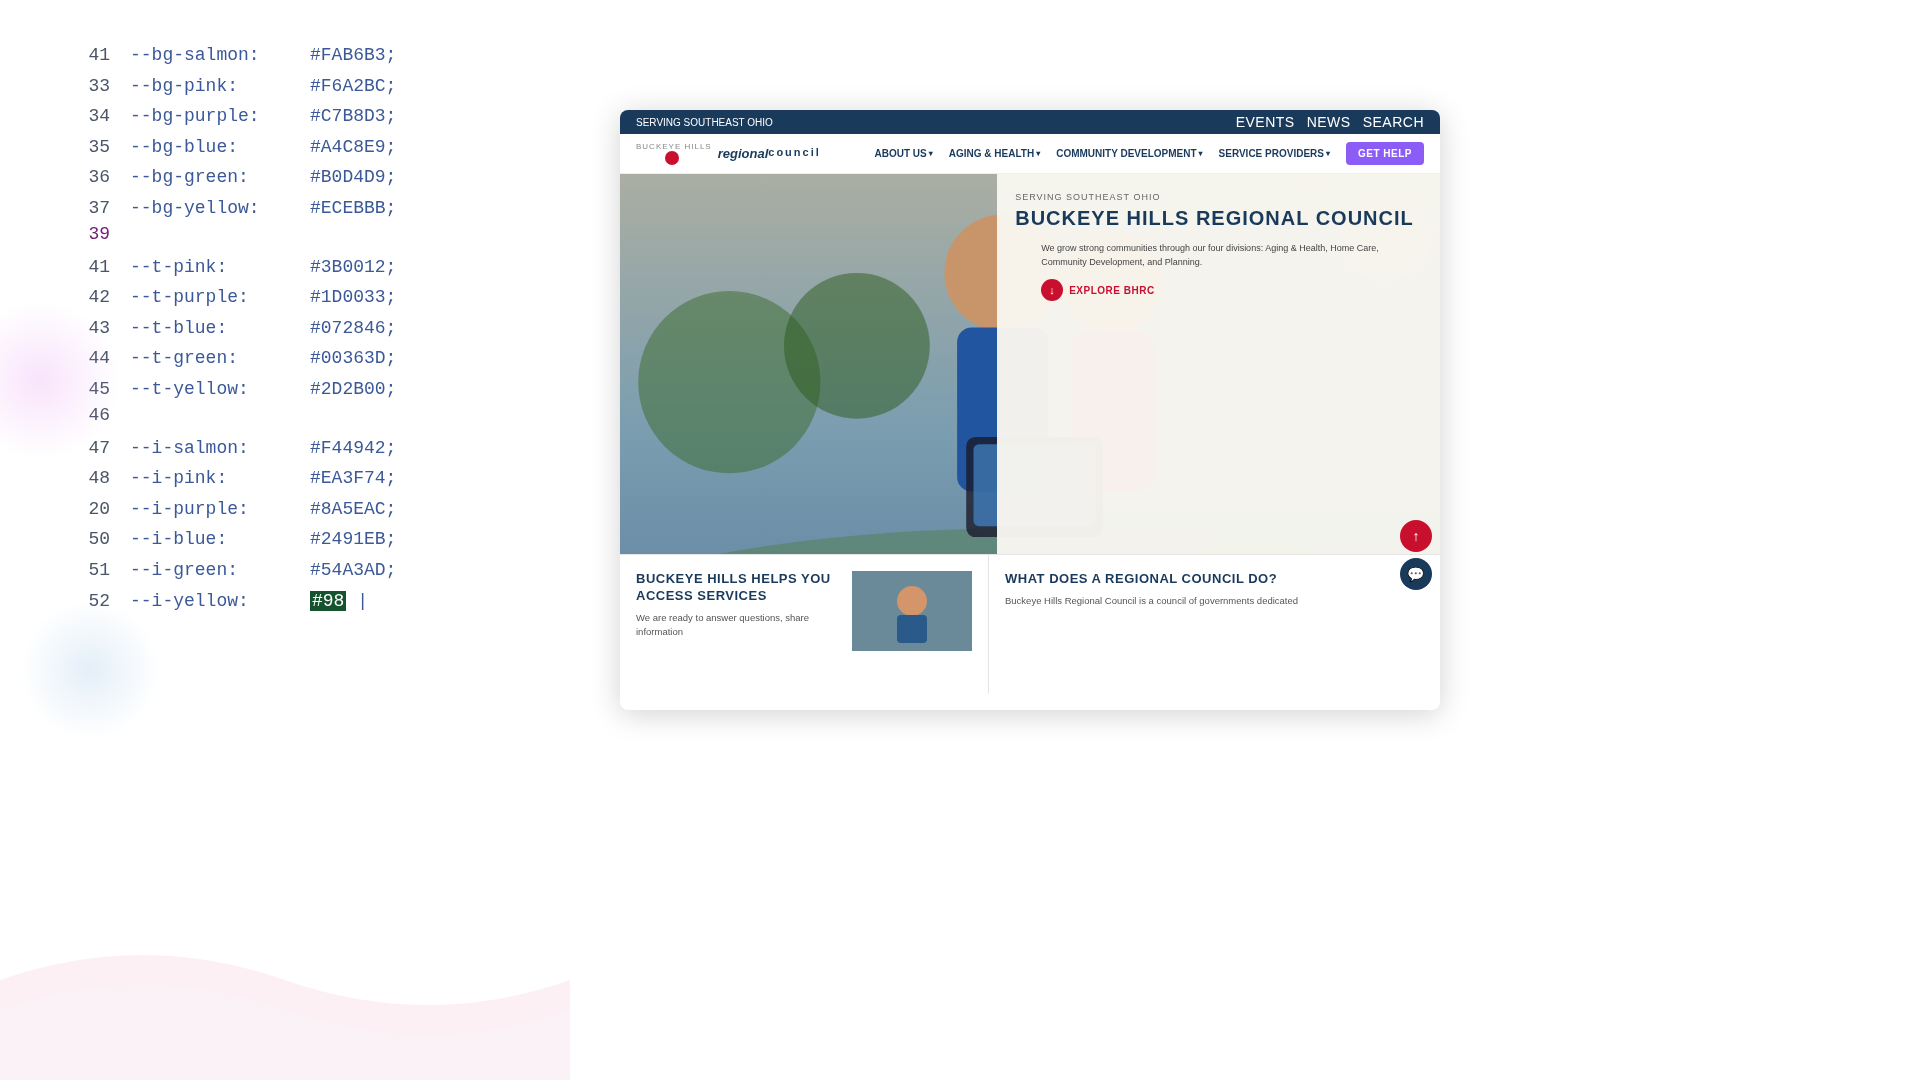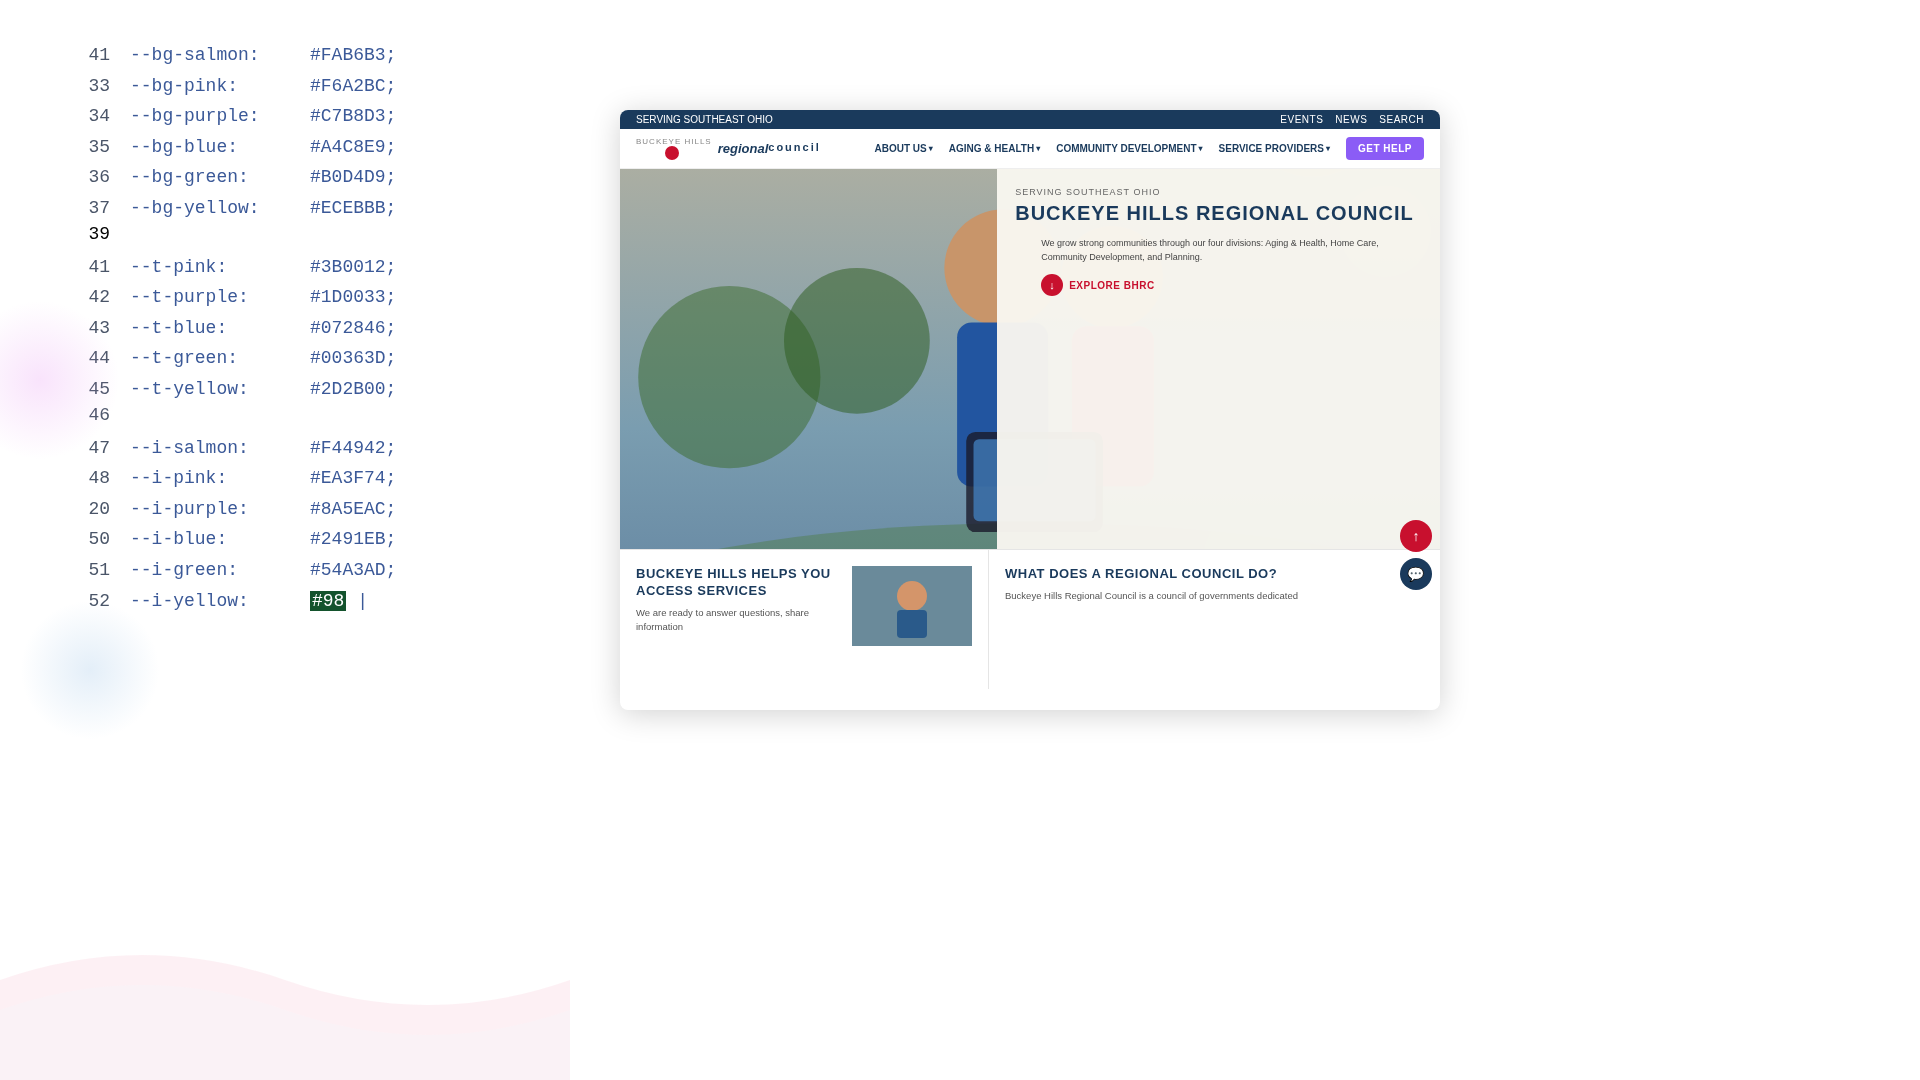--- a/index.html
+++ b/index.html
@@ -89,21 +89,21 @@
       font-size: 10px;
       padding: 4px 16px;
       display: flex;
       justify-content: space-between;
       align-items: center;
     }
 
     .site-top-bar .top-links {
       display: flex;
       gap: 12px;
-      font-size: 10px;
+      font-size: 14px;
       letter-spacing: 0.5px;
     }
 
     
     .site-header {
       background: #fff;
       padding: 8px 16px;
       display: flex;
       align-items: center;
       justify-content: space-between;
@@ -468,21 +468,21 @@
     <span class="prop-val">#B0D4D9;</span>
   </div>
 
   <div class="code-line">
     <span class="line-num">37</span>
     <span class="prop-name">--bg-yellow:</span>
     <span class="prop-val">#ECEBBB;</span>
   </div>
 
   <div class="empty-line">
-    <span class="line-num" style="display:inline-block;width:50px;margin-right:5px;font-family:'Courier New',monospace;font-size:18px;color:#000000;">39</span>
+    <span class="line-num" style="display:inline-block;width:50px;margin-right:5px;font-family:'Courier New',monospace;font-size:18px;color:#701a75;">39</span>
   </div>
 
 
   <div class="code-line">
     <span class="line-num">41</span>
     <span class="prop-name">--t-pink:</span>
     <span class="prop-val">#3B0012;</span>
   </div>
 
   <div class="code-line">

